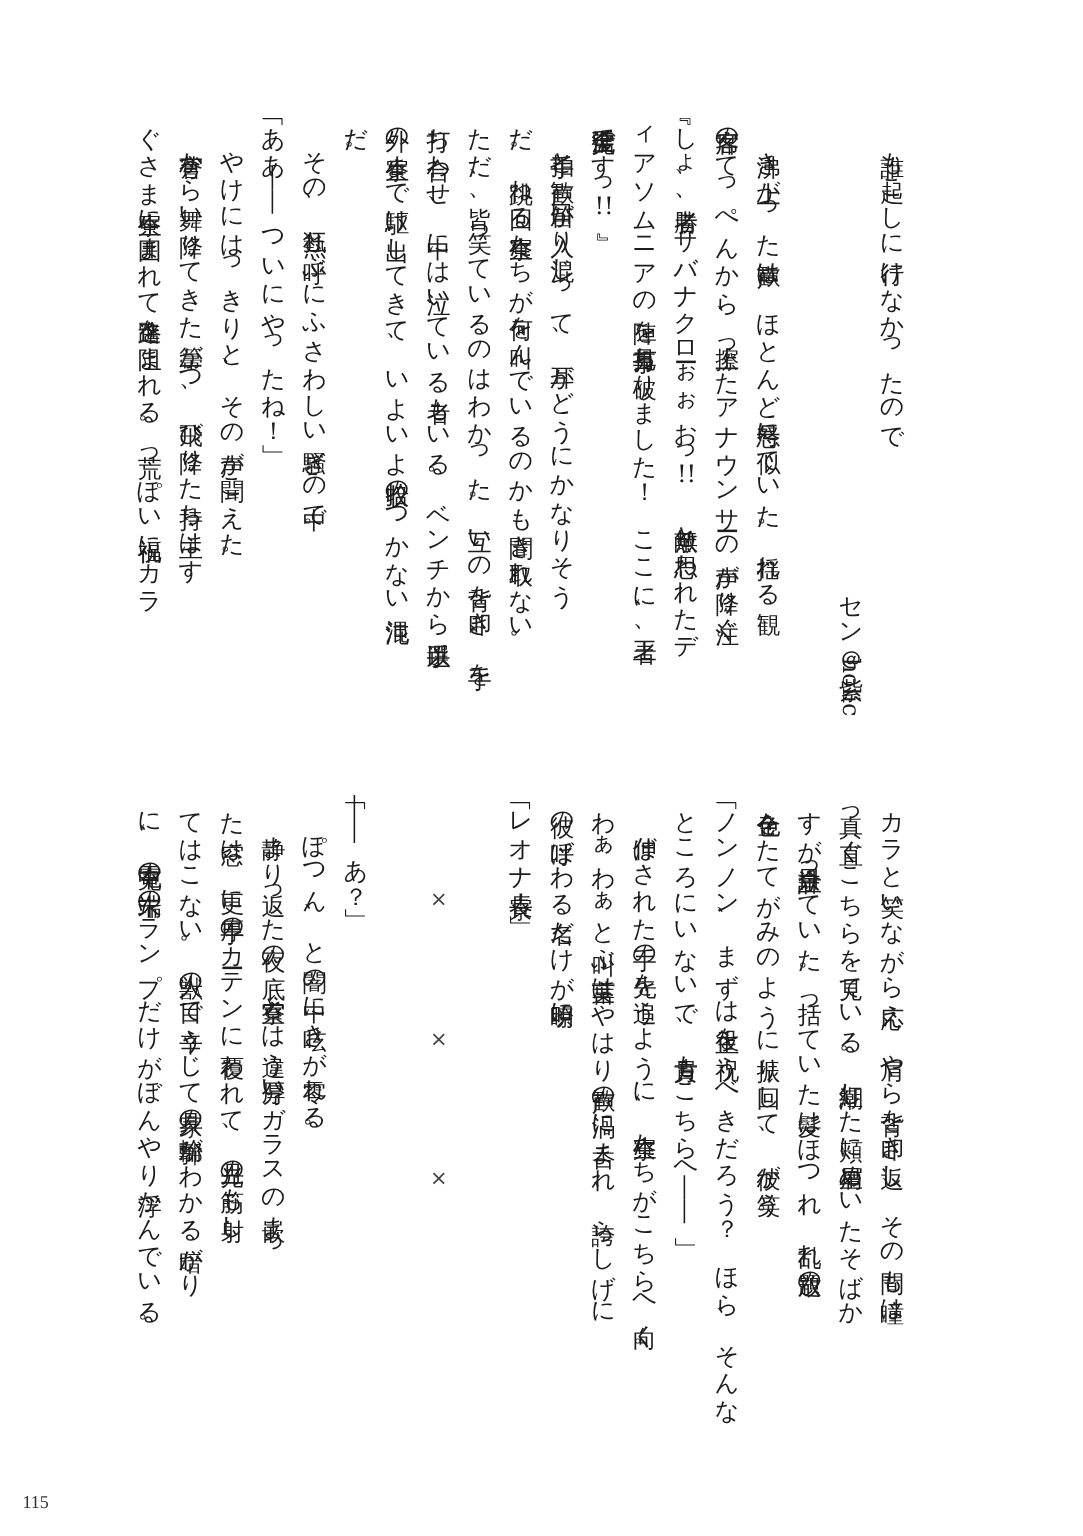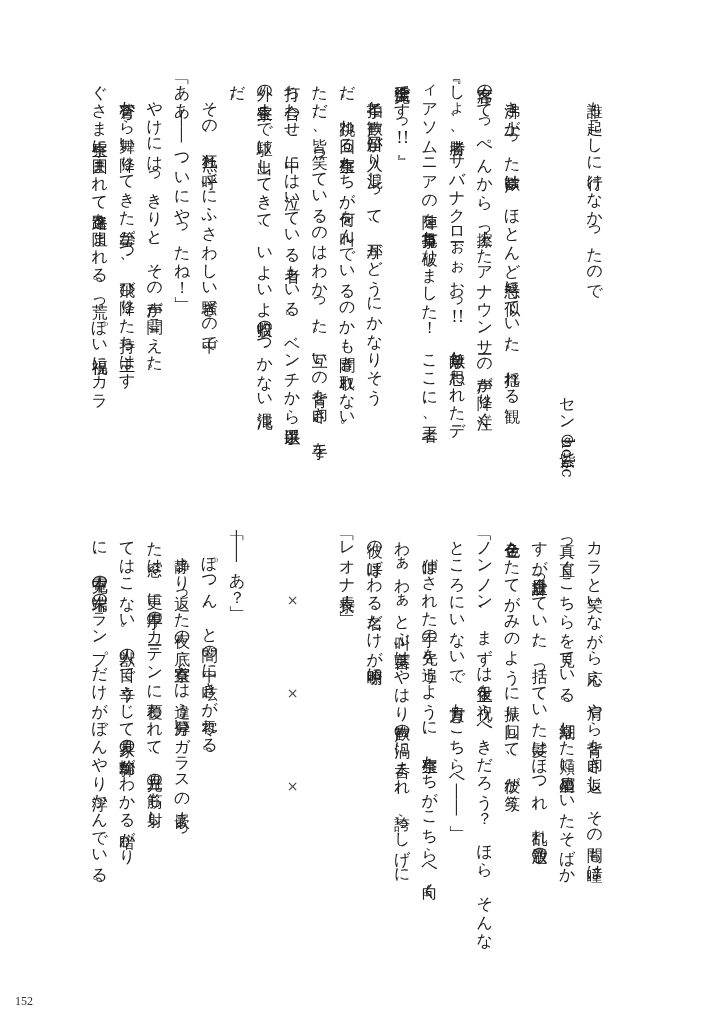--- a/index.html
+++ b/index.html
@@ -112,14 +112,14 @@
     <div class="break-mark" style="top:778px;">×</div>
   </div>
 
   <div class="col lower k13">「――あ？」</div>
   <div class="col lower k14">　ぽつん、と闇の中に呟きが零れる。</div>
   <div class="col lower k15">　静まり返った夜の底。寮室とは違う分厚いガラスの嵌まっ</div>
   <div class="col lower k16">た窓は、更に厚手のカーテンに覆われて、月光の一筋も射し</div>
   <div class="col lower k17">てはこない。獣人の目で辛うじて家具の輪郭がわかる暗がり</div>
   <div class="col lower k18">に、充電中の端末のランプだけがぼんやり浮かんでいる。</div>
 
-  <div class="page-number">152</div>
+  <div class="page-number">115</div>
 </div>
 
 </body></html>

